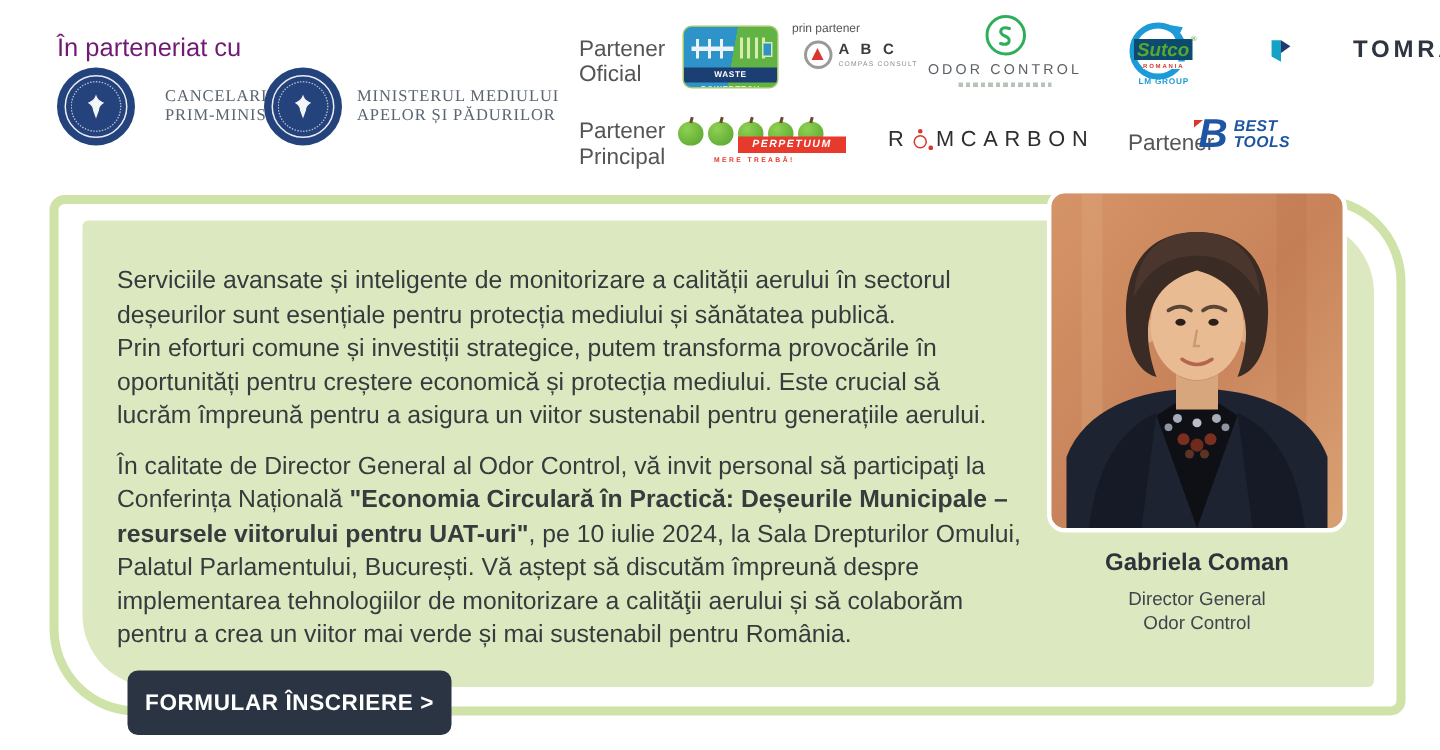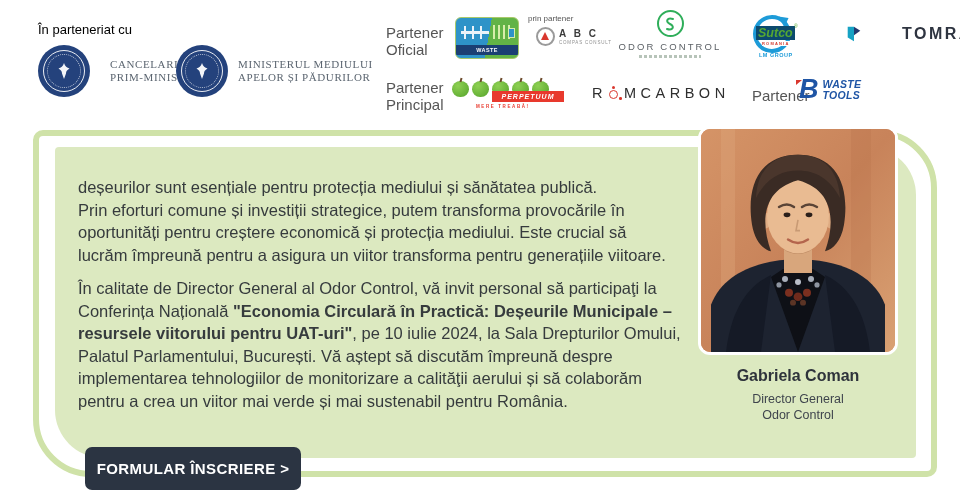--- a/index.html
+++ b/index.html
@@ -1,20 +1,20 @@
 <!DOCTYPE html>
 <html><head>
 <meta charset="utf-8">
 <style>
   * { margin:0; padding:0; box-sizing:border-box; }
   body { background:#fff; font-family:"Liberation Sans", sans-serif; }
   .stage { position:relative; width:960px; height:500px; background:#fff; overflow:hidden; }
 
   
-  .intro-label { position:absolute; left:38px; top:22px; font-size:13px; color:#000000; }
+  .intro-label { position:absolute; left:38px; top:22px; font-size:17px; color:#701a75; }
   .gov-logo { position:absolute; display:flex; align-items:center; gap:10px; }
   .gov-1 { left:38px; top:45px;gap:20px; }
   .gov-2 { left:176px; top:45px; }
   .seal { width:52px; height:52px; border-radius:50%; background:#24427c; position:relative; flex:0 0 auto; }
   .seal::before { content:""; position:absolute; inset:5px; border:1px solid rgba(255,255,255,.9); border-radius:50%; }
   .seal::after { content:""; position:absolute; inset:9px; border:1px dotted rgba(255,255,255,.65); border-radius:50%; }
   .seal svg { position:absolute; left:50%; top:50%; width:20px; height:20px; transform:translate(-50%,-50%); }
   .gov-text { font-family:"Liberation Serif", serif; font-size:11px; letter-spacing:.6px; color:#5b6570; line-height:13.5px; }
 
   .plabel { position:absolute; font-size:15px; color:#555; line-height:17px; }
@@ -207,34 +207,35 @@
     <span>R</span>
     <span class="atom"></span>
     <span>MCARBON</span>
   </div>
 
   <div class="plabel plabel-partener">Partener</div>
 
   <div class="bt">
     <span class="bt-b">B</span>
     <span class="bt-col">
-      <span>WASTE</span>
+      <span>BEST</span>
       <span>TOOLS</span>
     </span>
   </div>
 
   <div class="frame"></div>
   <div class="card"></div>
 
   <div class="copy">
     <div>
+        <div class="tline"><span>Serviciile avansate și inteligente de monitorizare a calității aerului în sectorul</span></div>
         <div class="tline"><span>deșeurilor sunt esențiale pentru protecția mediului și sănătatea publică.</span></div>
         <div class="tline"><span>Prin eforturi comune și investiții strategice, putem transforma provocările în</span></div>
         <div class="tline"><span>oportunități pentru creștere economică și protecția mediului. Este crucial să</span></div>
-        <div class="tline"><span>lucrăm împreună pentru a asigura un viitor transforma pentru generațiile viitoare.</span></div>
+        <div class="tline"><span>lucrăm împreună pentru a asigura un viitor sustenabil pentru generațiile aerului.</span></div>
       </div>
     <div class="para2">
         <div class="tline"><span>În calitate de Director General al Odor Control, vă invit personal să participaţi la</span></div>
         <div class="tline"><span>Conferința Națională </span><span class="bold">"Economia Circulară în Practică: Deșeurile Municipale –</span></div>
         <div class="tline"><span class="bold">resursele viitorului pentru UAT-uri"</span><span>, pe 10 iulie 2024, la Sala Drepturilor Omului,</span></div>
         <div class="tline"><span>Palatul Parlamentului, București. Vă aștept să discutăm împreună despre</span></div>
         <div class="tline"><span>implementarea tehnologiilor de monitorizare a calităţii aerului și să colaborăm</span></div>
         <div class="tline"><span>pentru a crea un viitor mai verde și mai sustenabil pentru România.</span></div>
       </div>
   </div>

